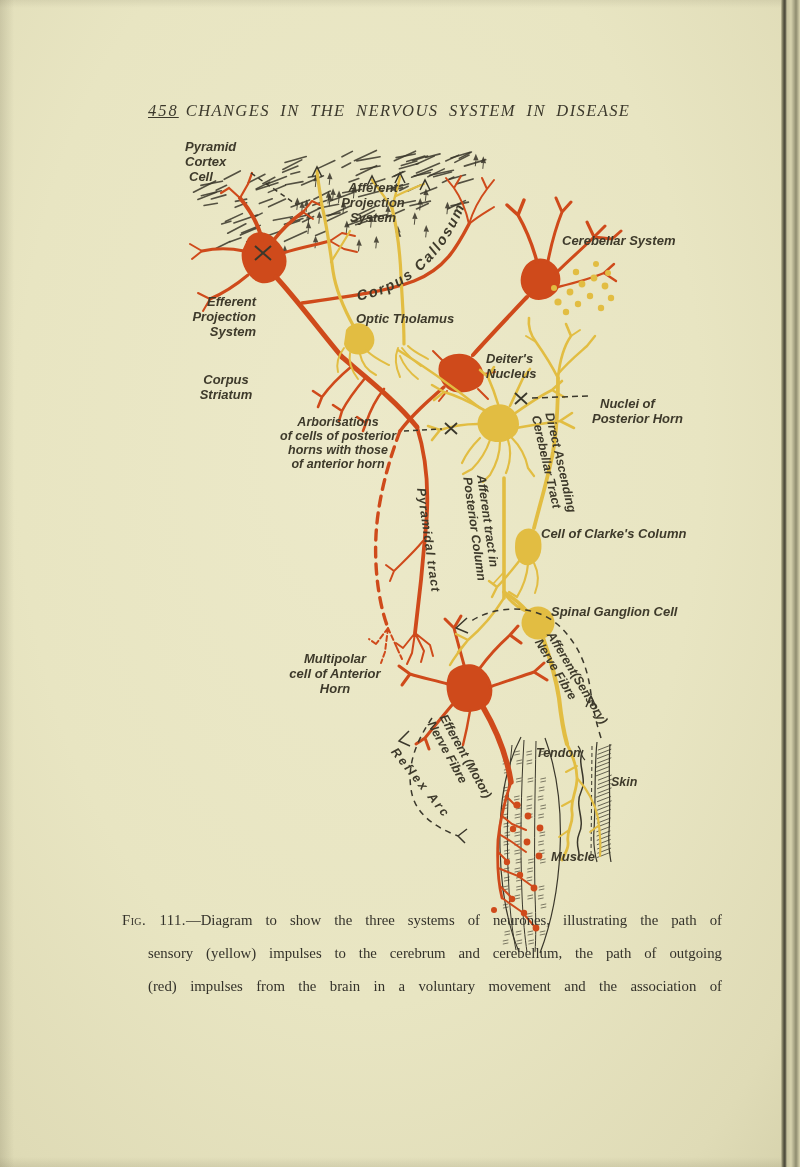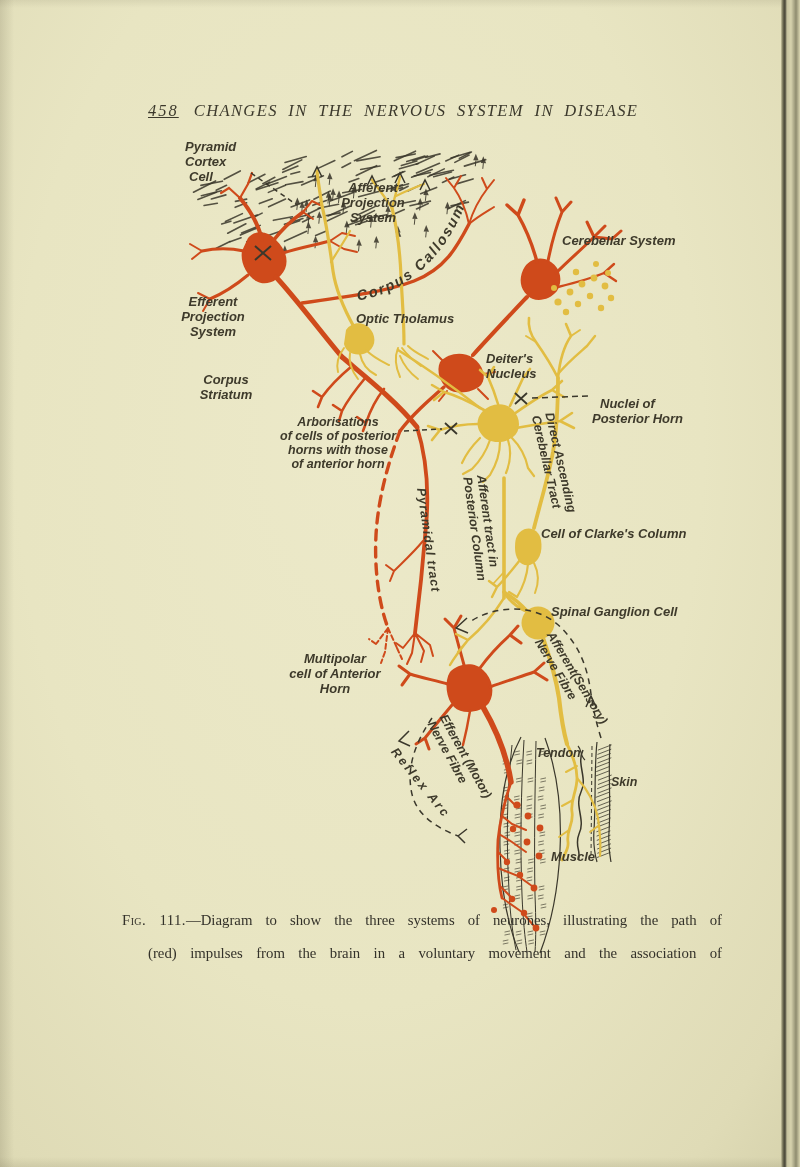--- a/index.html
+++ b/index.html
@@ -9,21 +9,21 @@
   
   #page::before{content:"";position:absolute;inset:0;pointer-events:none;
     background:linear-gradient(90deg, rgba(90,85,60,.18) 0, rgba(90,85,60,0) 14px),
                linear-gradient(0deg, rgba(90,85,60,.12) 0, rgba(90,85,60,0) 10px),
                linear-gradient(180deg, rgba(90,85,60,.10) 0, rgba(90,85,60,0) 8px);}
   .right-edge{position:absolute;top:0;right:0;width:19px;height:100%;
     background:linear-gradient(90deg,#c9c5a0 0px,#6e6b52 2px,#464436 4px,#c6c29e 6px,#d6d2ad 10px,#8f8c6f 15px,#d9d5b0 19px);}
   .header-line{position:absolute;left:148px;top:101px;white-space:nowrap;
     font-family:"Liberation Serif", serif;font-style:italic;font-size:16.5px;
     color:#3c392c;letter-spacing:1.4px;word-spacing:5px;}
-  .header-line .pgnum{margin-right:15px;letter-spacing:2px;text-decoration:underline;}
+  .header-line .pgnum{margin-right:7px;letter-spacing:2px;text-decoration:underline;}
   svg.dwg{position:absolute;left:0;top:0;}
   .layer{position:absolute;inset:0;pointer-events:none;}
   .lbl{position:absolute;font-family:"Liberation Sans",sans-serif;font-style:italic;font-weight:700;
     font-size:13px;line-height:15px;color:#3e3a2b;white-space:nowrap;}
   .ctr{text-align:center;white-space:normal;}
   .rot{transform-origin:0 0;}
   .sp{letter-spacing:2.5px;}
   .sm{font-size:12.5px;line-height:14px;}
   .caption{position:absolute;left:122px;top:912px;width:600px;
     font-family:"Liberation Serif", serif;font-size:14.8px;line-height:16.4px;color:#34322a;}
@@ -571,21 +571,21 @@
       <div>Cortex</div>
       <div style="margin-left:4px">Cell</div>
     </div>
 
     <div class="lbl ctr" style="left:335px;top:180px;width:76px;">
       <div>Afferent</div>
       <div>Projection</div>
       <div>System</div>
     </div>
 
-    <div class="lbl ctr" style="left:170px;top:294px;width:86px;">
+    <div class="lbl ctr" style="left:170px;top:294px;width:86px;text-align:right;">
       <div>Efferent</div>
       <div>Projection</div>
       <div>System</div>
     </div>
 
     <div class="lbl ctr" style="left:190px;top:372px;width:72px;">
       <div>Corpus</div>
       <div>Striatum</div>
     </div>
 
@@ -646,17 +646,18 @@
 
     <div class="lbl sm" style="left:536px;top:746px;">Tendon</div>
 
     <div class="lbl sm" style="left:611px;top:775px;">Skin</div>
 
     <div class="lbl" style="left:551px;top:849px;">Muscle</div>
   </div>
 
   <div class="caption">
     <div class="cap-line j"><span class="fig-sc">Fig. 111.</span><span>—Diagram to show the three systems of neurones, illustrating the path of</span></div>
+    <div class="cap-line j ind">sensory (yellow) impulses to the cerebrum and cerebellum, the path of outgoing</div>
     <div class="cap-line j ind">(red) impulses from the brain in a voluntary movement and the association of</div>
   </div>
 
   <div class="right-edge"></div>
 </div>
 
 </body></html>

